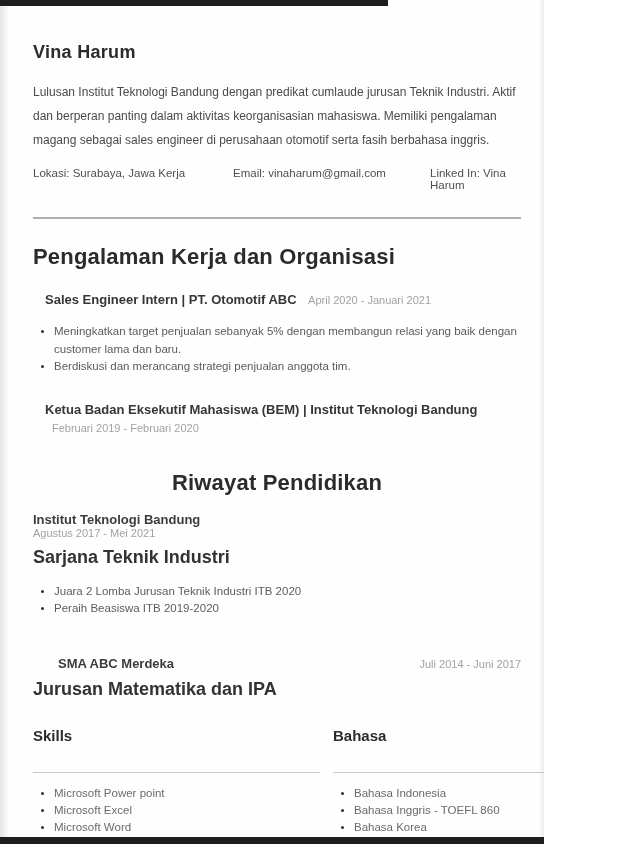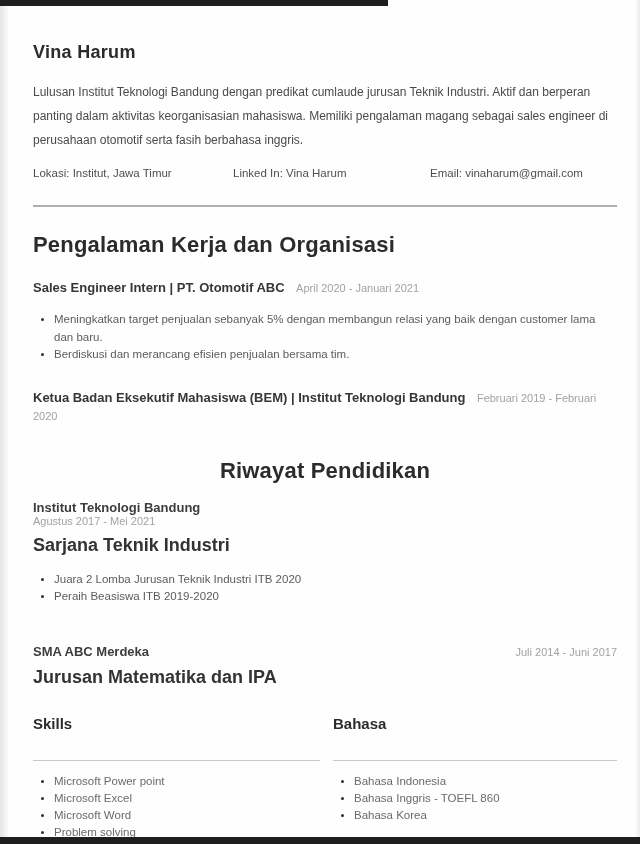--- a/index.html
+++ b/index.html
@@ -1,21 +1,21 @@
 <!DOCTYPE html>
 <html><head>
 <meta charset="utf-8">
 <style>
   * { margin: 0; padding: 0; box-sizing: border-box; }
   html, body { background: #ffffff; }
   body { font-family: "Liberation Sans", "DejaVu Sans", sans-serif; }
 
   .page {
     position: relative;
-    width: 640px;
+    width: 544px;
     height: 844px;
     background: #fefefe;
     overflow: hidden;
   }
   
   .page::before {
     content: "";
     position: absolute; left: 0; top: 0; bottom: 0; width: 9px;
     background: linear-gradient(to right, #e4e4e4, #fdfdfd);
     pointer-events: none;
@@ -64,21 +64,21 @@
 
   h2.section-heading {
     font-size: 22px;
     font-weight: 700;
     color: #2b2b2b;
     letter-spacing: 0.2px;
   }
   h2.exp-heading { margin-top: 25px; }
   h2.edu-heading { margin-top: 34px; text-align: center; }
 
-  .entry-title-row { margin-top: 20px; }
+  .entry-title-row { margin-top: 20px; margin-left: 12px; }
   .entry-title-row.second { margin-top: 24px; }
   .entry-title { font-size: 13px; font-weight: 700; color: #363636; }
   .entry-period { font-size: 11px; color: #a2a2a2; margin-left: 7px; }
 
   ul.bullets {
     margin-top: 15px;
     padding-left: 21px;
     list-style: disc;
   }
   ul.bullets li {
@@ -87,21 +87,21 @@
     color: #5c5c5c;
   }
   ul.bullets li::marker { color: #2f2f2f; font-size: 10px; }
 
   .edu-row {
     display: flex;
     justify-content: space-between;
     align-items: baseline;
   }
   .edu-row.first { margin-top: 16px; flex-direction: column; }
-  .edu-row.second { margin-top: 38px; }
+  .edu-row.second { margin-top: 38px; margin-left: 25px; }
   .edu-school { font-size: 13px; font-weight: 700; color: #3c3c3c; }
   .edu-period { font-size: 11px; color: #a2a2a2; }
   .edu-degree { margin-top: 8px; font-size: 18px; font-weight: 700; color: #333333; }
 
   .columns {
     margin-top: 27px;
     display: grid;
     grid-template-columns: 287px 284px;
     column-gap: 13px;
   }
@@ -121,37 +121,37 @@
 <div class="page">
   <div class="edge-bar top"></div>
 
   <div class="content">
 
     <h1 class="name">Vina Harum</h1>
 
     <p class="summary">Lulusan Institut Teknologi Bandung dengan predikat cumlaude jurusan Teknik Industri. Aktif dan berperan panting dalam aktivitas keorganisasian mahasiswa. Memiliki pengalaman magang sebagai sales engineer di perusahaan otomotif serta fasih berbahasa inggris.</p>
 
     <div class="contact-row">
-      <span>Lokasi: Institut, Jawa Timur</span>
+      <span>Lokasi: Surabaya, Jawa Kerja</span>
+      <span>Email: vinaharum@gmail.com</span>
       <span>Linked In: Vina Harum</span>
-      <span>Email: vinaharum@gmail.com</span>
     </div>
 
     <hr class="divider">
 
     <h2 class="section-heading exp-heading">Pengalaman Kerja dan Organisasi</h2>
 
     <div>
       <div class="entry-title-row">
         <span class="entry-title">Sales Engineer Intern  | PT. Otomotif ABC</span>
         <span class="entry-period">April 2020 - Januari 2021</span>
       </div>
       <ul class="bullets">
         <li>Meningkatkan target penjualan sebanyak 5% dengan membangun relasi yang baik dengan customer lama dan baru.</li>
-        <li>Berdiskusi dan merancang efisien penjualan bersama tim.</li>
+        <li>Berdiskusi dan merancang strategi penjualan anggota tim.</li>
       </ul>
     </div>
 
     <div>
       <div class="entry-title-row second">
         <span class="entry-title">Ketua Badan Eksekutif Mahasiswa (BEM) | Institut Teknologi Bandung</span>
         <span class="entry-period">Februari 2019 - Februari 2020</span>
       </div>
     </div>
 

